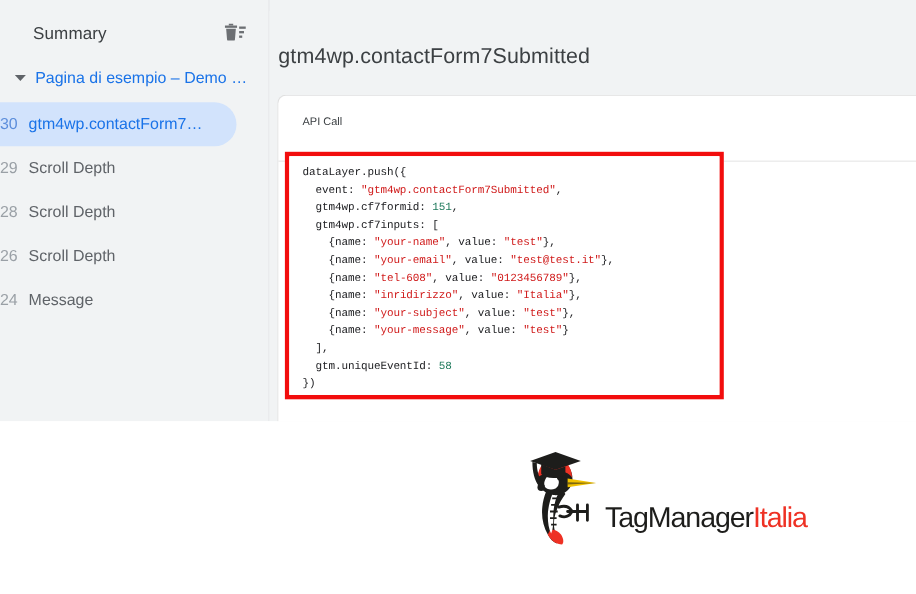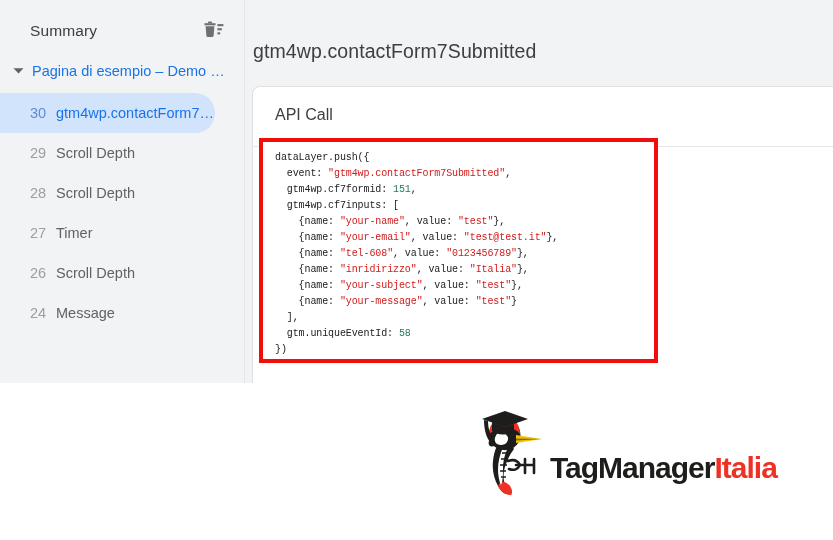--- a/index.html
+++ b/index.html
@@ -81,21 +81,20 @@
   }
 
   .event-list {
     margin-top: 7px;
   }
   .event-row {
     position: relative;
     height: 40px;
     display: flex;
     align-items: center;
-    padding-left: 30px;
     cursor: pointer;
   }
   .event-row .idx {
     font-size: 14.5px;
     color: #9aa0a6;
     width: 26px;
     flex: none;
   }
   .event-row .name {
     font-size: 14.5px;
@@ -134,21 +133,21 @@
     width: 581px; height: 307px;
     background: #ffffff;
     border: 1px solid #e0e0e0;
     border-right: none;
     border-bottom: none;
     border-top-left-radius: 8px;
   }
   .card-tab {
     position: absolute;
     left: 22px; top: 19px;
-    font-size: 16px;
+    font-size: 10px;
     color: #3c4043;
   }
   .card-divider {
     position: absolute;
     left: 0; top: 59px;
     width: 581px; height: 1px;
     background: #e6e6e6;
   }
 
   
@@ -186,22 +185,22 @@
     background: #ffffff;
   }
   .logo-wrap {
     position: absolute;
     left: 472px; top: 24px;
     display: flex;
     align-items: flex-end;
   }
   .logo-bird { width: 82px; height: 90px; display: block; }
   .logo-text {
-    font-size: 30px;
-    font-weight: bold;
+    font-size: 26px;
+    font-weight: normal;
     letter-spacing: -1px;
     line-height: 1;
     padding-bottom: 14px;
     margin-left: -4px;
     white-space: nowrap;
     margin-top: 29px;
   }
   .logo-text .p1 { color: #1d1d1b; }
   .logo-text .p2 { color: #ee3124; }
 </style>
@@ -247,24 +246,20 @@
         <div class="event-row">
           <span class="idx">29</span>
           <span class="name">Scroll Depth</span>
         </div>
 
         <div class="event-row">
           <span class="idx">28</span>
           <span class="name">Scroll Depth</span>
         </div>
 
-        <div class="event-row">
-          <span class="idx">27</span>
-          <span class="name">Timer</span>
-        </div>
 
         <div class="event-row">
           <span class="idx">26</span>
           <span class="name">Scroll Depth</span>
         </div>
 
 
         <div class="event-row">
           <span class="idx">24</span>
           <span class="name">Message</span>

